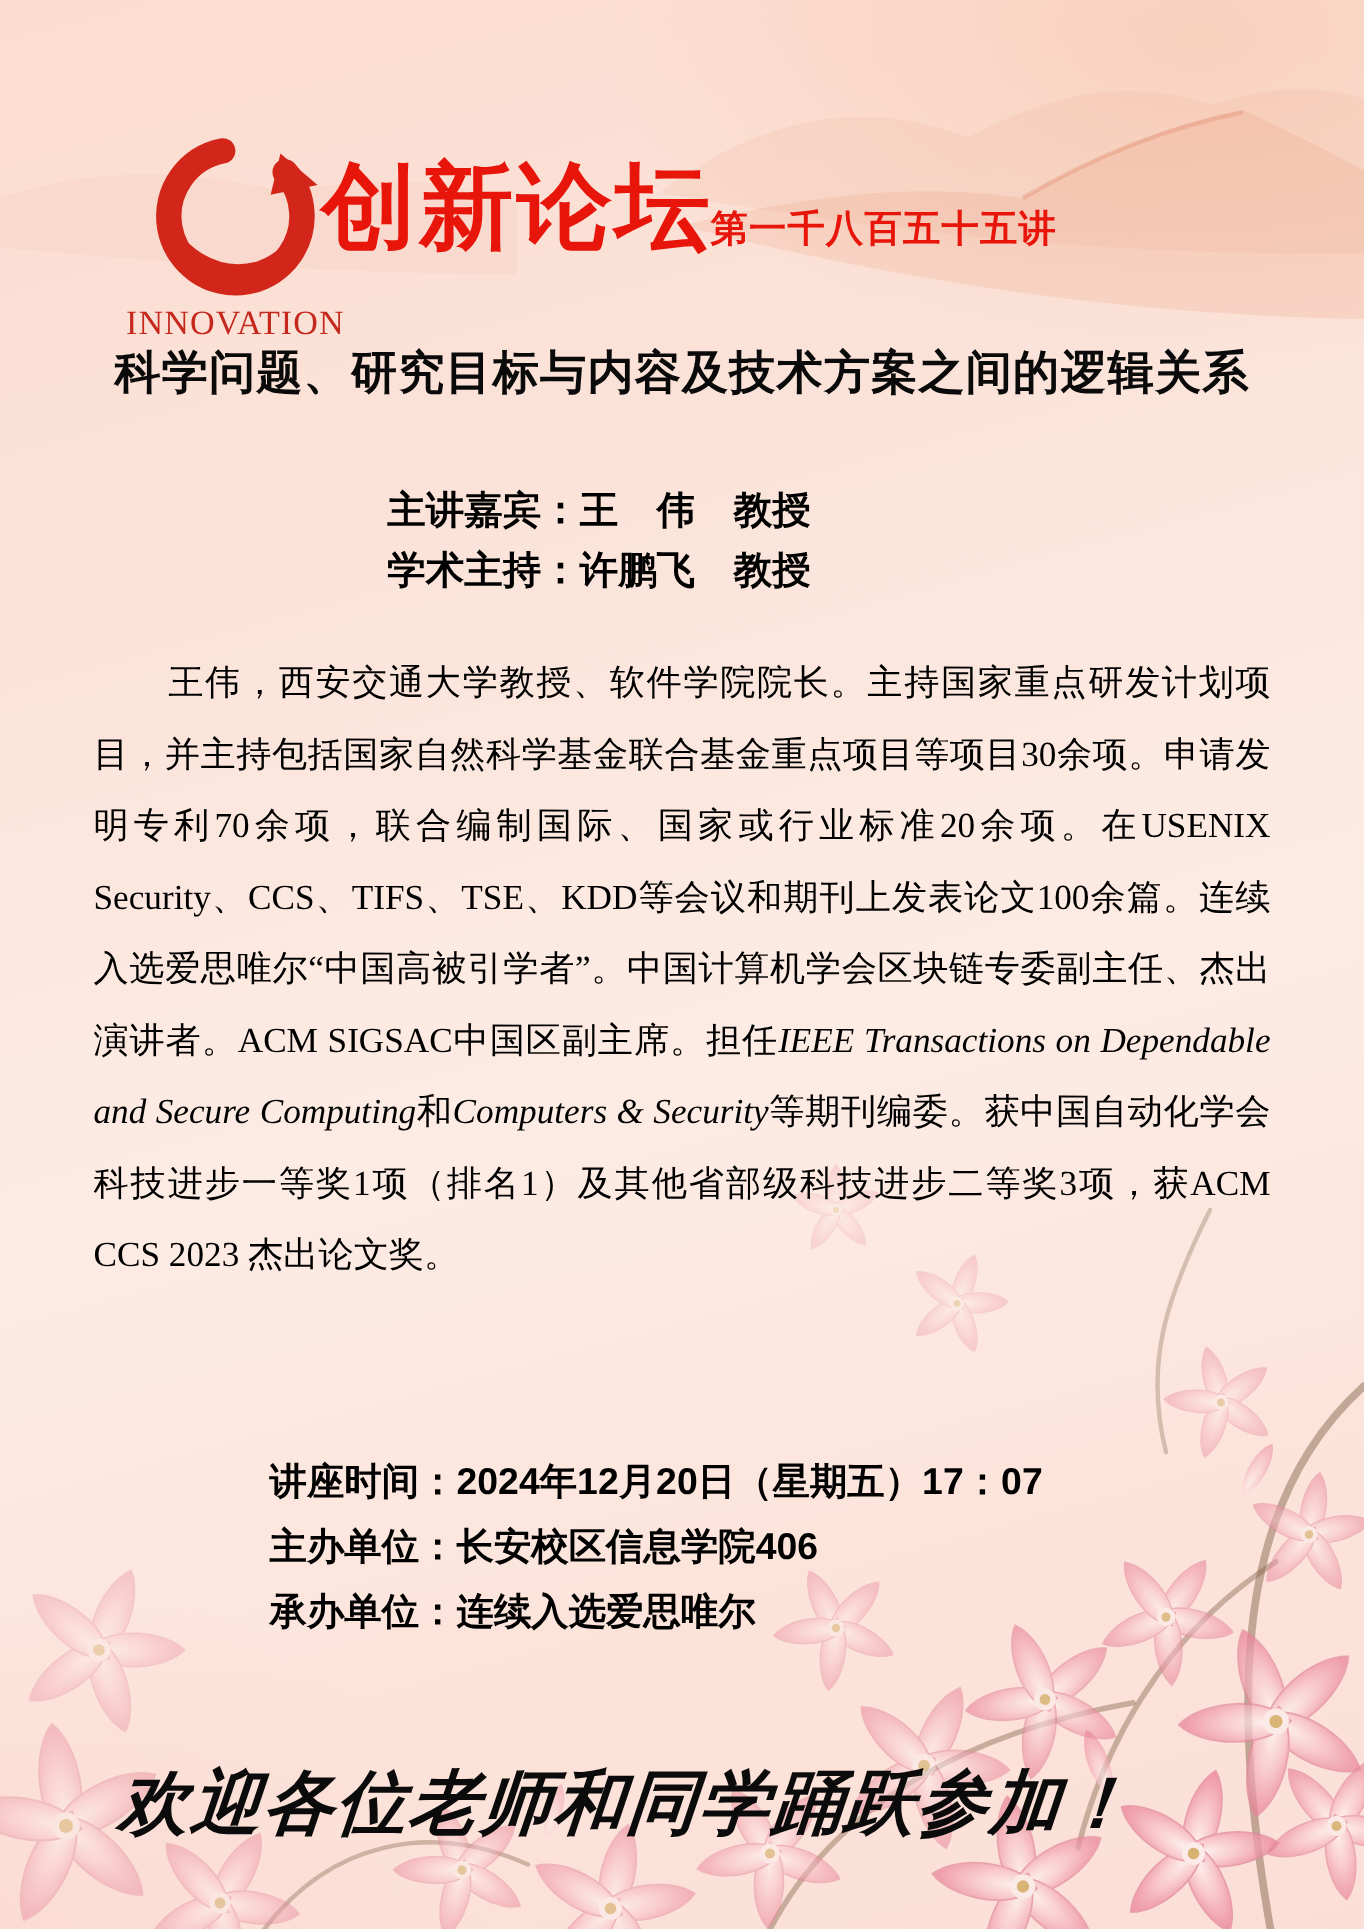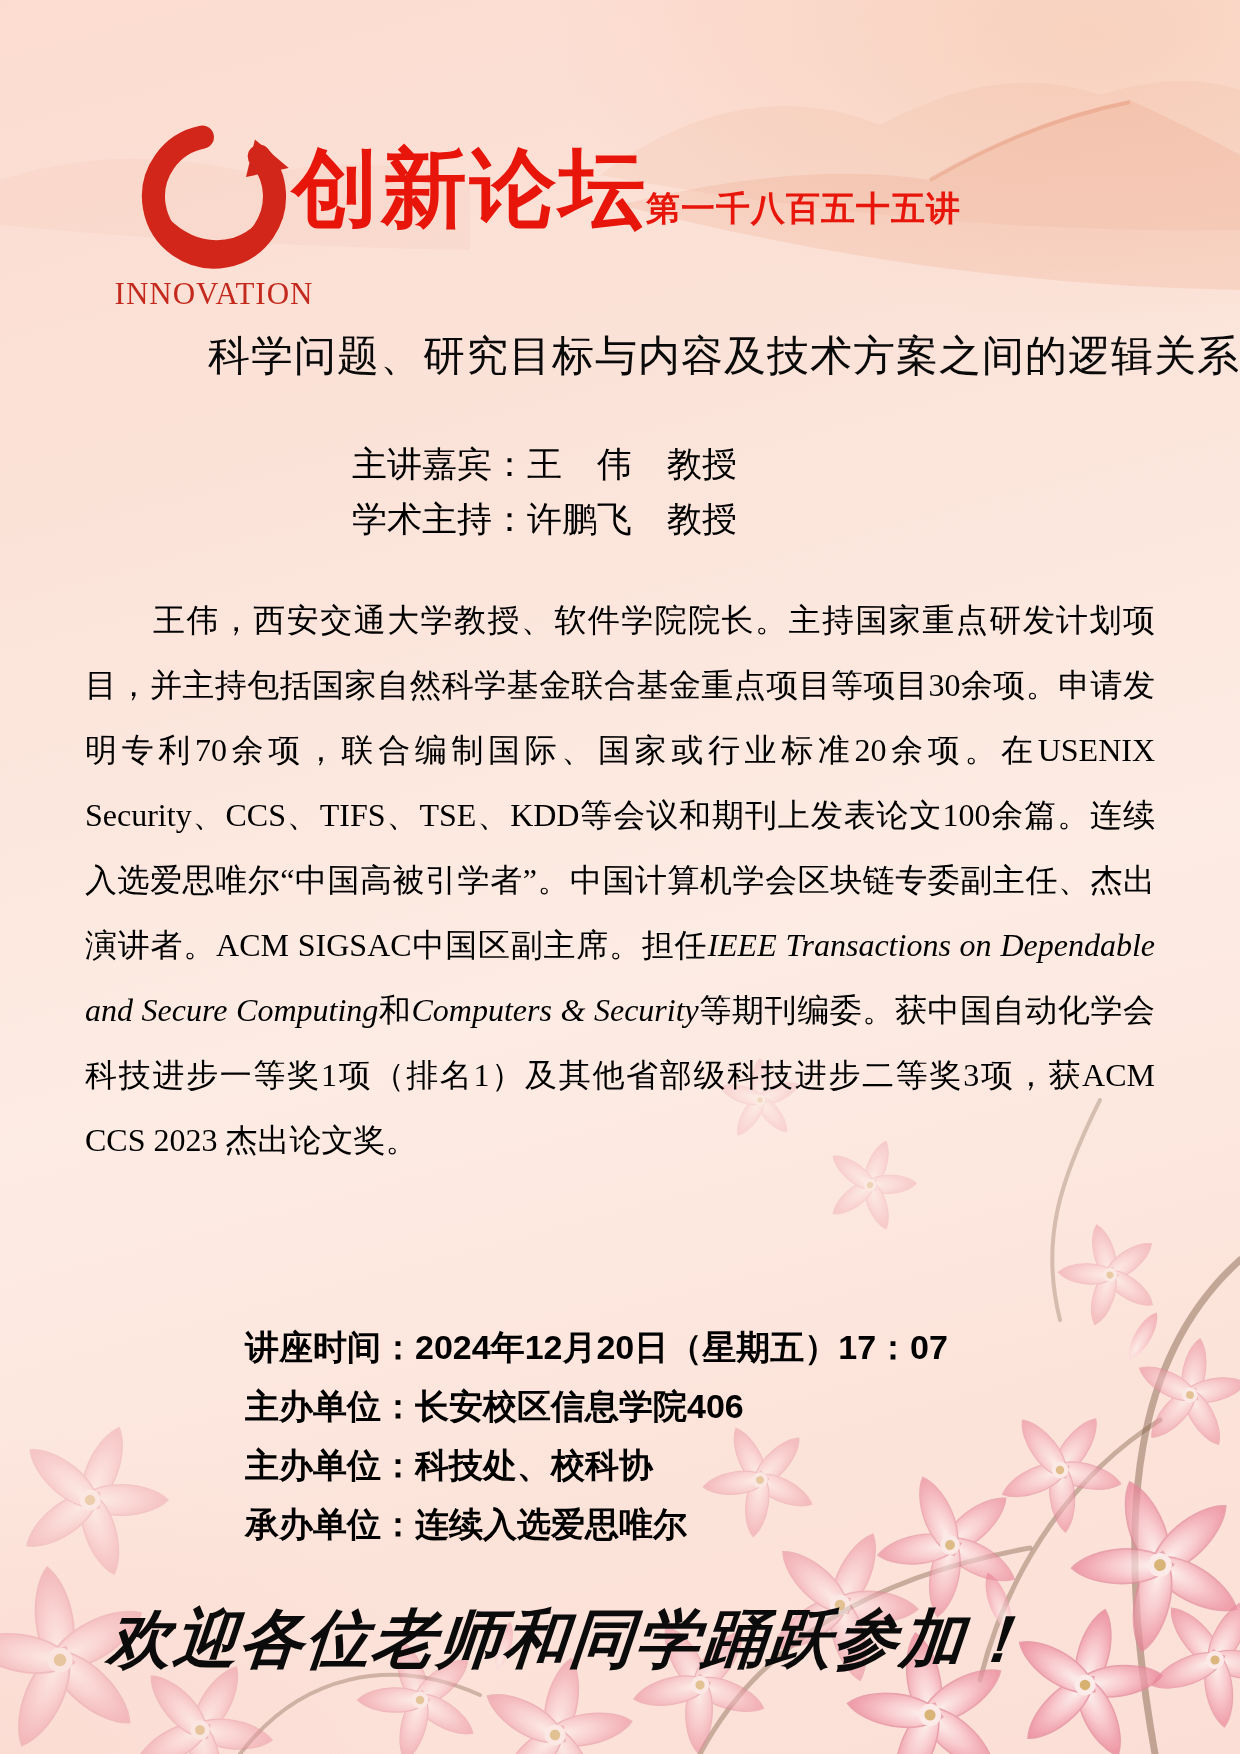--- a/index.html
+++ b/index.html
@@ -29,30 +29,30 @@
     font-family:"Liberation Sans", sans-serif;
     font-size:86px;line-height:96px;font-weight:bold;color:#e8150b;letter-spacing:3px;
   }
   .lecture-no{
     position:absolute;left:646px;top:180px;
     font-family:"Liberation Sans", sans-serif;
     font-size:34px;line-height:56px;font-weight:bold;color:#e8150b;letter-spacing:1px;
   }
 
   .lecture-title{
-    position:absolute;left:0;top:328px;width:100%;
-    text-align:right;
+    position:absolute;left:0;top:311px;width:100%;
+    text-align:center;
     font-family:"Liberation Sans", sans-serif;
-    font-size:42px;font-weight:normal;letter-spacing:1px;color:#0a0a0a;
+    font-size:42px;font-weight:bold;letter-spacing:1px;color:#0a0a0a;
   }
 
   .speakers{
     position:absolute;left:352px;top:436px;
     font-family:"Liberation Sans", sans-serif;
-    font-size:35px;font-weight:normal;line-height:55px;color:#000;
+    font-size:35px;font-weight:bold;line-height:55px;color:#000;
   }
 
   .bio{
     position:absolute;left:85px;top:556px;width:1070px;
     font-family:"Liberation Serif", serif;
     font-size:32px;line-height:65px;text-align:justify;text-indent:68px;color:#000;
   }
   .bio .italic{font-style:italic;}
 
   .details{
@@ -158,20 +158,19 @@
     <div class="speakers">
       <div>主讲嘉宾：王　伟　教授</div>
       <div>学术主持：许鹏飞　教授</div>
     </div>
 
     <p class="bio"><span>王伟，西安交通大学教授、软件学院院长。主持国家重点研发计划项目，并主持包括国家自然科学基金联合基金重点项目等项目30余项。申请发明专利70余项，联合编制国际、国家或行业标准20余项。在USENIX Security、CCS、TIFS、TSE、KDD等会议和期刊上发表论文100余篇。连续入选爱思唯尔“中国高被引学者”。中国计算机学会区块链专委副主任、杰出演讲者。ACM SIGSAC中国区副主席。担任</span><span class="italic">IEEE Transactions on Dependable and Secure Computing</span><span>和</span><span class="italic">Computers &amp; Security</span><span>等期刊编委。获中国自动化学会科技进步一等奖1项（排名1）及其他省部级科技进步二等奖3项，获ACM CCS 2023 杰出论文奖。</span></p>
 
     <div class="details">
       <div>讲座时间：2024年12月20日（星期五）17：07</div>
       <div>主办单位：长安校区信息学院406</div>
-      <div>主办单位：科技处、校科协</div>
       <div>承办单位：连续入选爱思唯尔</div>
     </div>
 
     <div class="welcome">欢迎各位老师和同学踊跃参加！</div>
 
   </div>
 </div>
 
 </body></html>

